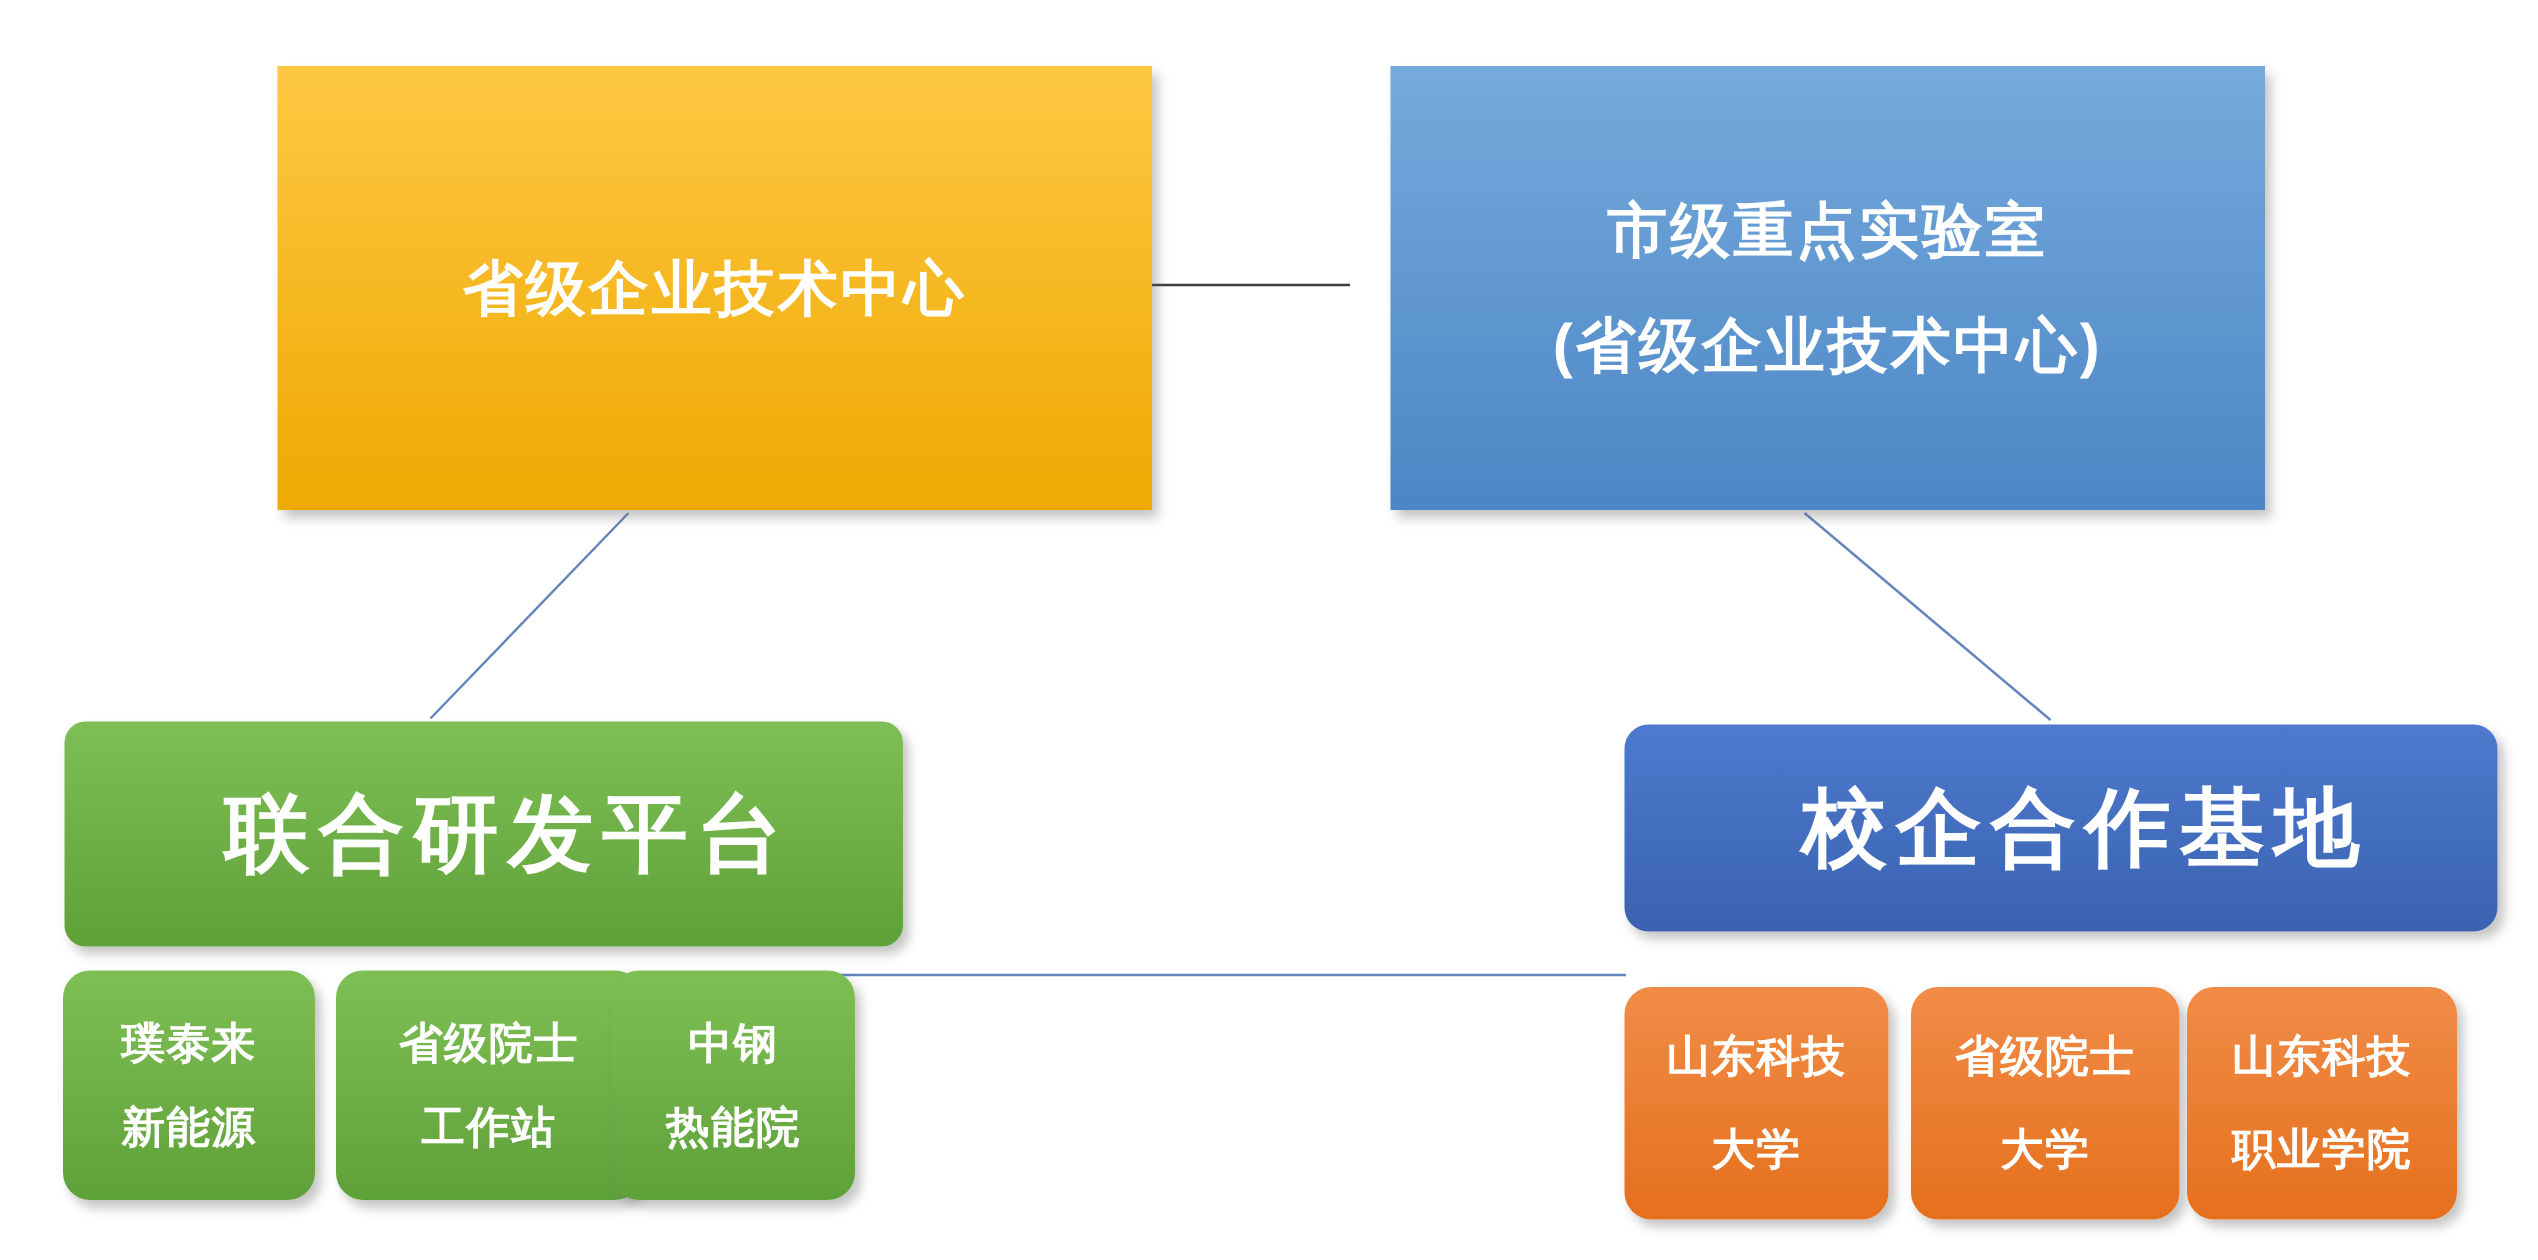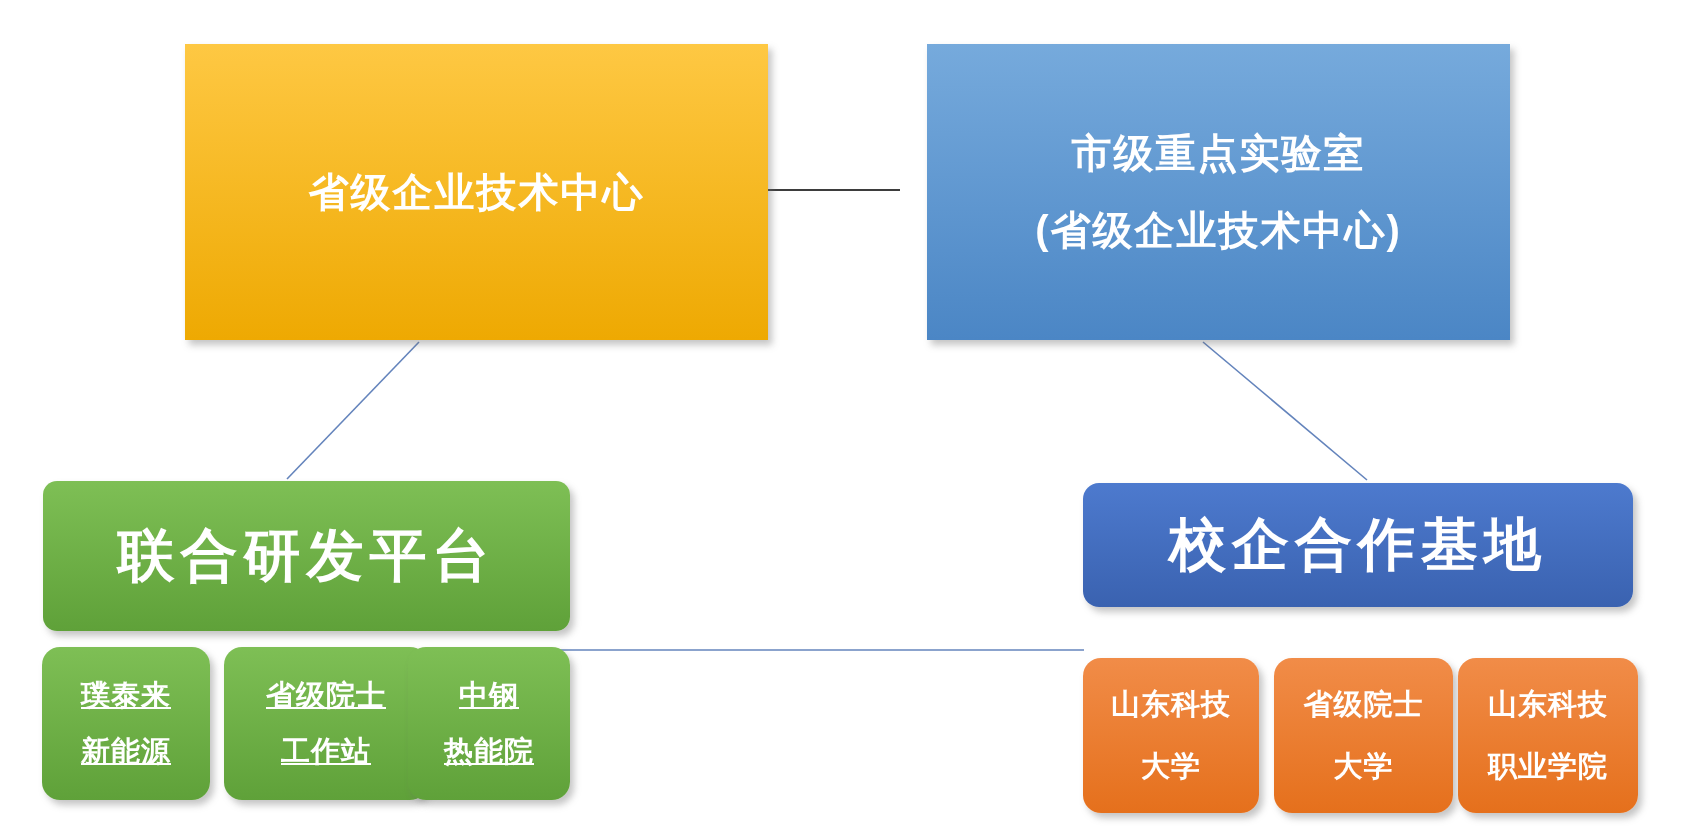--- a/index.html
+++ b/index.html
@@ -16,35 +16,34 @@
   .node.top-rect{width:583px;height:296px;gap:22px;font-size:40px;letter-spacing:2px;}
   .yellow{
     left:185px;top:44px;
     background:linear-gradient(180deg,var(--yellow-top) 0%,var(--yellow-bottom) 100%);
   }
   .lightblue{
     left:927px;top:44px;width:494px;
     background:linear-gradient(180deg,var(--lightblue-top) 0%,var(--lightblue-bottom) 100%);
   }
   
-  .node.header{font-size:57px;letter-spacing:6px;}
+  .node.header{font-size:57px;letter-spacing:6px;padding-left:32px;}
   .green-header{
     left:43px;top:481px;width:527px;height:150px;border-radius:14px;
     background:linear-gradient(180deg,var(--green-top) 0%,var(--green-bottom) 100%);
   }
   .darkblue-header{
-    left:1083px;top:483px;width:550px;height:124px;border-radius:16px;
+    left:1083px;top:483px;width:550px;height:138px;border-radius:16px;
     background:linear-gradient(180deg,var(--darkblue-top) 0%,var(--darkblue-bottom) 100%);
   }
   
   .node.member{font-size:29px;letter-spacing:1px;border-radius:18px;}
   .member.green{
     top:647px;height:153px;gap:16px;
     background:linear-gradient(180deg,var(--green-top) 0%,var(--green-bottom) 100%);
-    text-decoration:underline;
   }
   .member.orange{
     top:658px;height:155px;gap:22px;
     background:linear-gradient(180deg,var(--orange-top) 0%,var(--orange-bottom) 100%);
   }
   .g1{left:42px;width:168px;}
   .g2{left:224px;width:204px;}
   .g3{left:408px;width:162px;align-items:center;}
   .o1{left:1083px;width:176px;}
   .o2{left:1274px;width:179px;}

